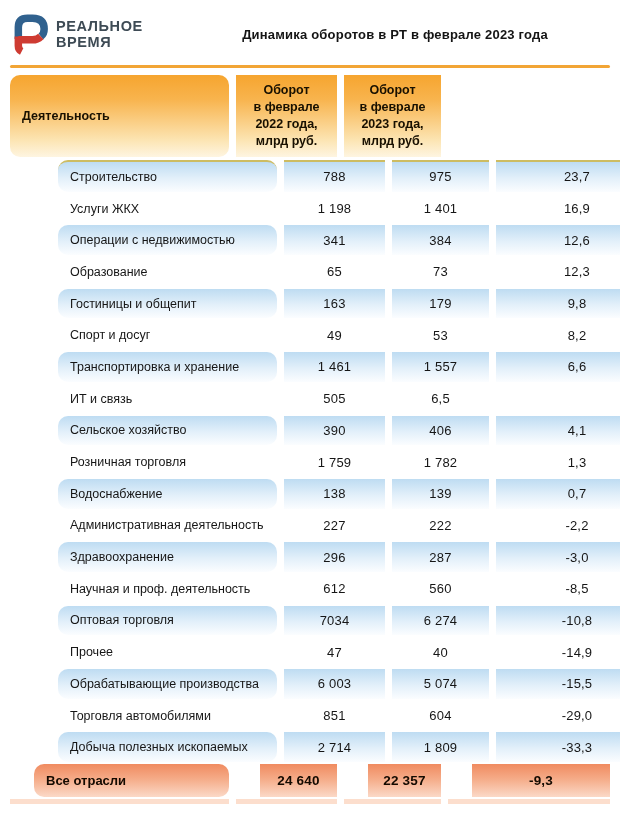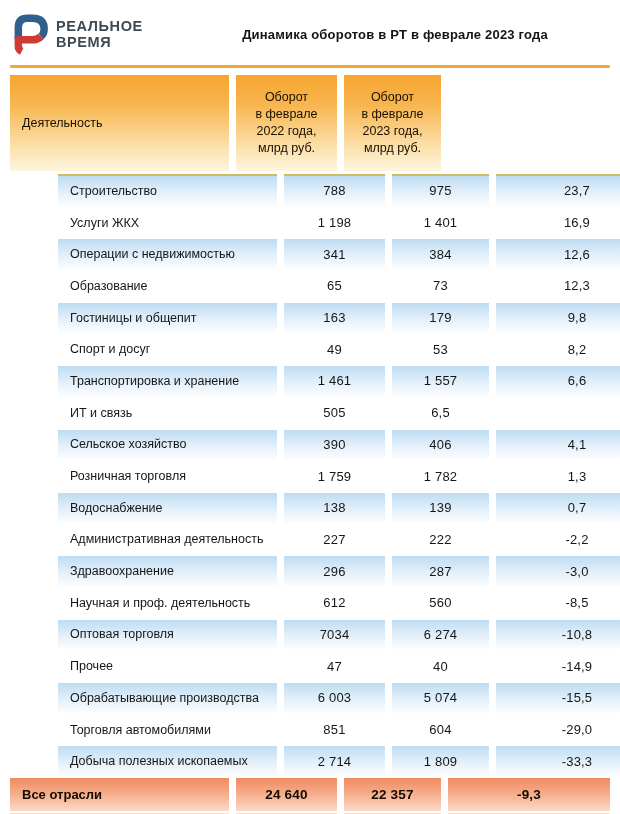--- a/index.html
+++ b/index.html
@@ -16,43 +16,44 @@
   .logo-mark{width:40px;height:46px;flex:0 0 auto;}
   .logo-text{font-weight:bold;font-size:14.5px;line-height:1.12;color:#3e4b55;letter-spacing:.6px;}
   .title{flex:1;text-align:center;font-weight:bold;font-size:13px;color:#141414;letter-spacing:.2px;}
 
   .divider{height:3px;border-radius:2px;margin:3px 0 7px;}
 
   
   .cols{display:grid;grid-template-columns:219px 101px 97px 162px;column-gap:7px;}
 
   .thead .cell{
-    height:96px;display:flex;align-items:center;justify-content:center;
-    text-align:center;font-weight:normal;font-size:12.5px;line-height:1.35;
+    height:82px;display:flex;align-items:center;justify-content:center;
+    text-align:center;font-weight:bold;font-size:12.5px;line-height:1.35;
     color:#181000;white-space:pre-line;
     background:linear-gradient(180deg,#f6a52f 0%,#f8b44e 30%,#fce5b4 80%,#fef5e1 100%);
   }
   .thead .cell.c-label{justify-content:flex-start;text-align:left;padding-left:12px;}
 
   .tbody{margin-top:3px;}
   .trow{margin-bottom:2px;padding-left:48px;}
   .trow .cell{
     height:29.7px;display:flex;align-items:center;font-size:12.5px;color:#161616;
     background:#ffffff;
   }
   .trow.first .cell{border-top:2px solid #cdbc62;}
   .trow.r-blue .cell{
     background:linear-gradient(180deg,#bedcf2 0%,#e3f0fa 55%,#fbfdff 100%);
   }
-  .cell.c-label{padding-left:12px;justify-content:flex-start;}
+  .cell.c-label{padding-left:12px;justify-content:flex-start;border-radius:10px;}
   .cell.c-num{justify-content:center;font-size:13px;letter-spacing:.2px;}
 
   .tfoot .cell{
     height:33px;display:flex;align-items:center;font-weight:bold;font-size:13px;color:#140a00;
     background:linear-gradient(180deg,#f08b60 0%,#f5ab88 45%,#fbd9c7 100%);
+    margin-left:24px;
   }
   .tfoot .cell.c-num{justify-content:center;font-size:13.5px;}
   .tshadow{margin-top:2px;}
   .tshadow .cell{height:5px;background:#fcdecd;}
 </style>
 </head>
 <body>
 
 <div class="page">
 

